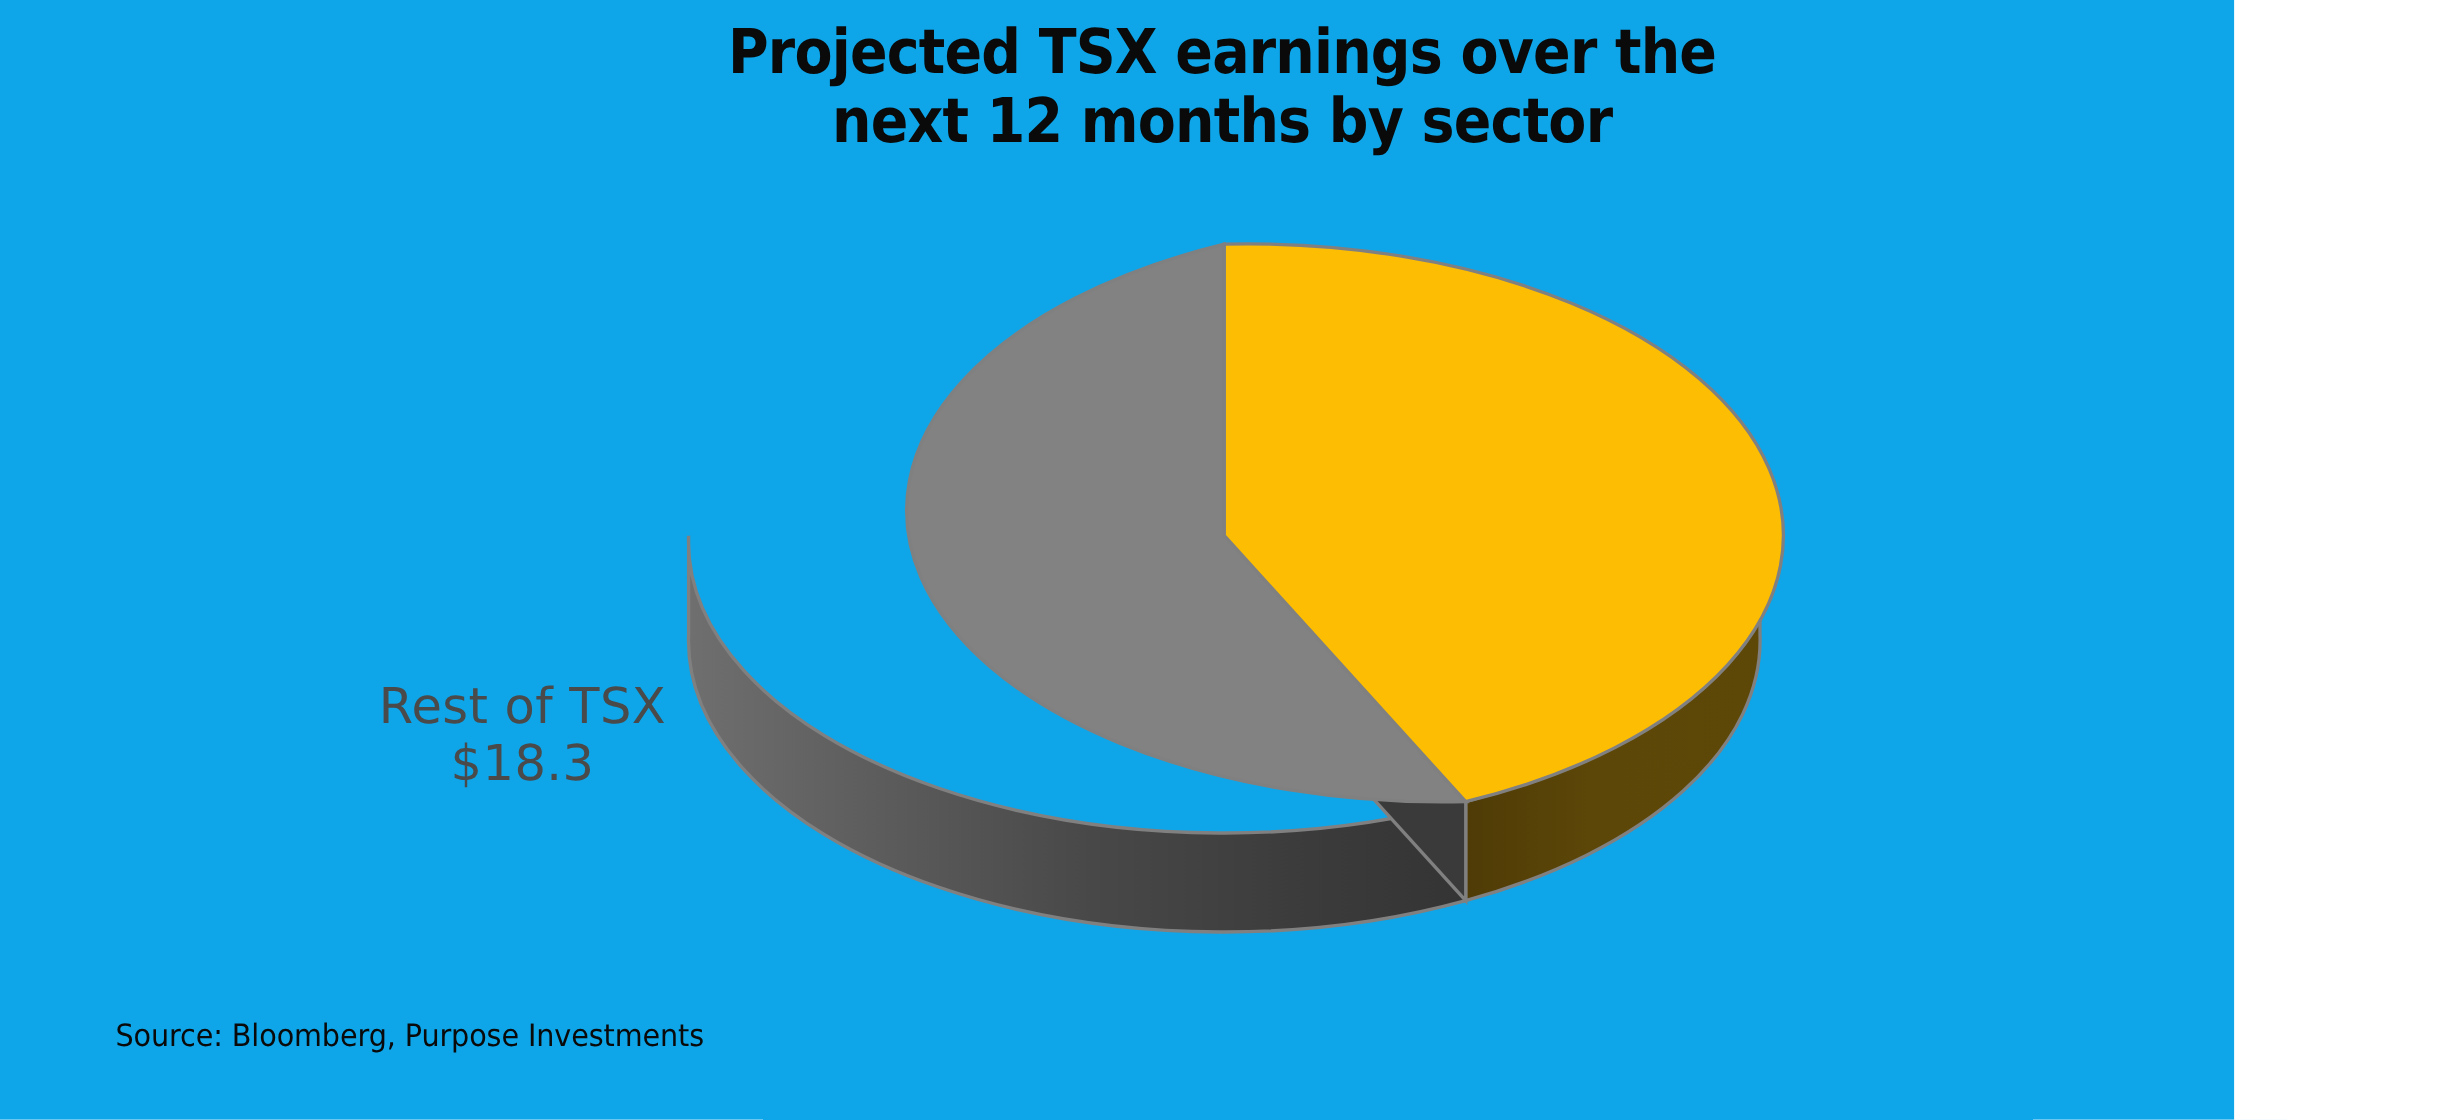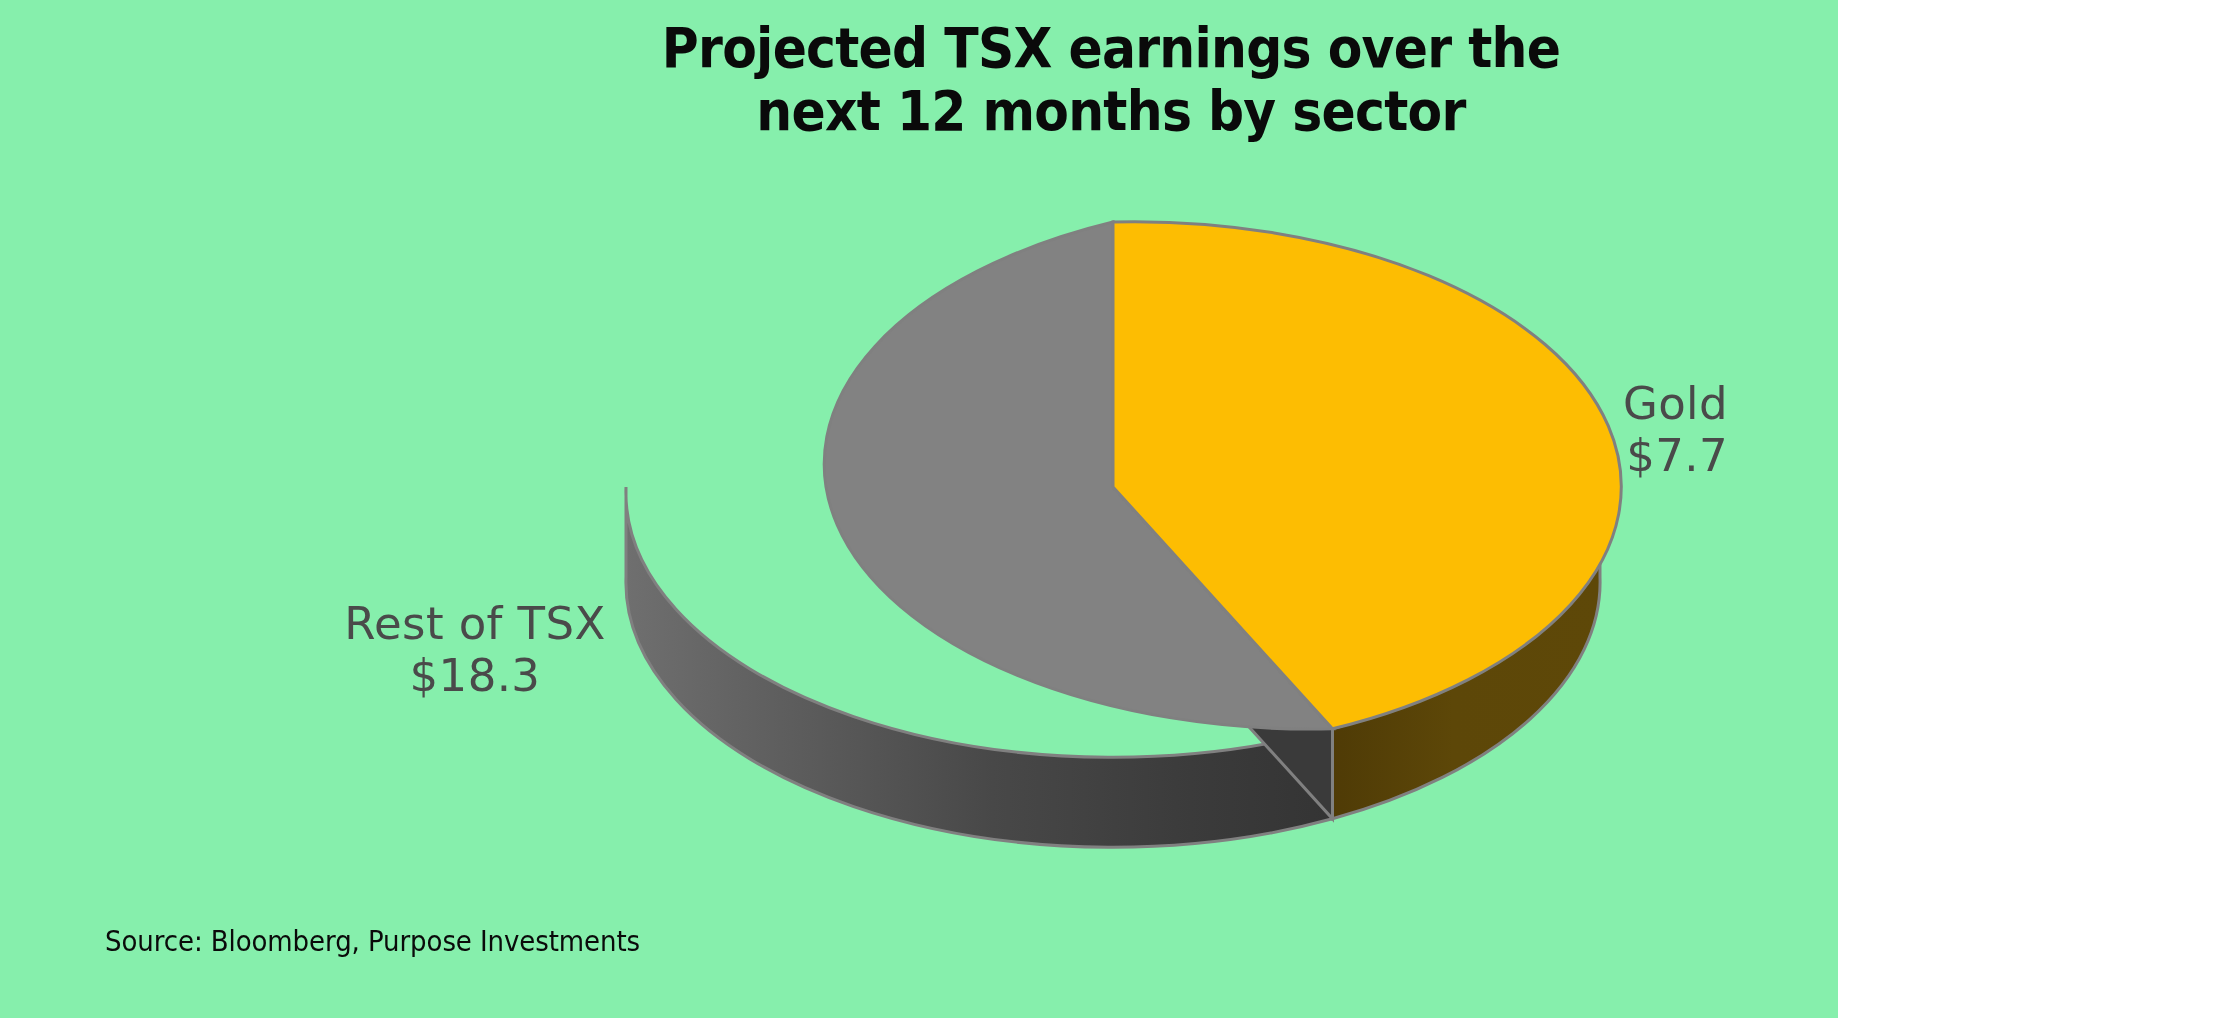--- a/index.html
+++ b/index.html
@@ -11,23 +11,23 @@
   body {
     width: 2222px;
     height: 1018px;
     overflow: hidden;
     font-family: "Liberation Sans", "DejaVu Sans", sans-serif;
     -webkit-font-smoothing: antialiased;
   }
 
   #figure {
     position: relative;
-    width: 1838px;
+    width: 2031px;
     height: 1018px;
-    background: #86efac;
+    background: #0ea5e9;
   }
 
   
   #chart-title {
     position: absolute;
     left: 0;
     top: 16px;
     width: 2222px;
     text-align: center;
     color: #0a0a0a;
@@ -65,21 +65,21 @@
     left: 1618px;
     top: 378px;
     text-align: right;
     width: 110px;
   }
   #label-gold .lbl-name { display: block; }
   #label-gold .lbl-value { display: block; }
 
   #label-rest {
     left: 330px;
-    top: 598px;
+    top: 616px;
     text-align: center;
     width: 290px;
   }
   #label-rest .lbl-name { display: block; }
   #label-rest .lbl-value { display: block; }
 
   
   #source-note {
     position: absolute;
     left: 105px;
@@ -148,24 +148,20 @@
     </g>
 
     <g>
       <path d="M 1113 487
                L 1113 222
                A 487 265 0 0 1 1332.5 728.8
                Z" fill="#fdbd02" stroke="#808080" stroke-width="3"></path>
     </g>
   </svg>
 
-  <div class="slice-label" id="label-gold">
-    <span class="lbl-name">Gold</span>
-    <span class="lbl-value">$7.7</span>
-  </div>
 
   <div class="slice-label" id="label-rest">
     <span class="lbl-name">Rest of TSX</span>
     <span class="lbl-value">$18.3</span>
   </div>
 
   <div id="source-note">Source: Bloomberg, Purpose Investments</div>
 
 </div>
 

